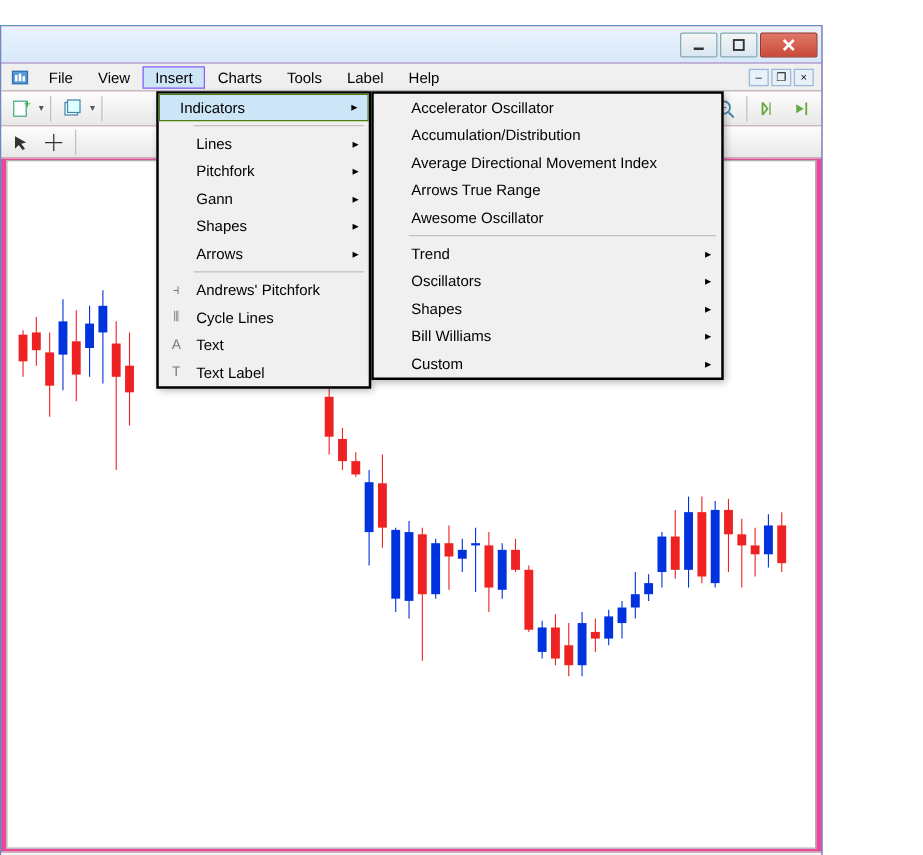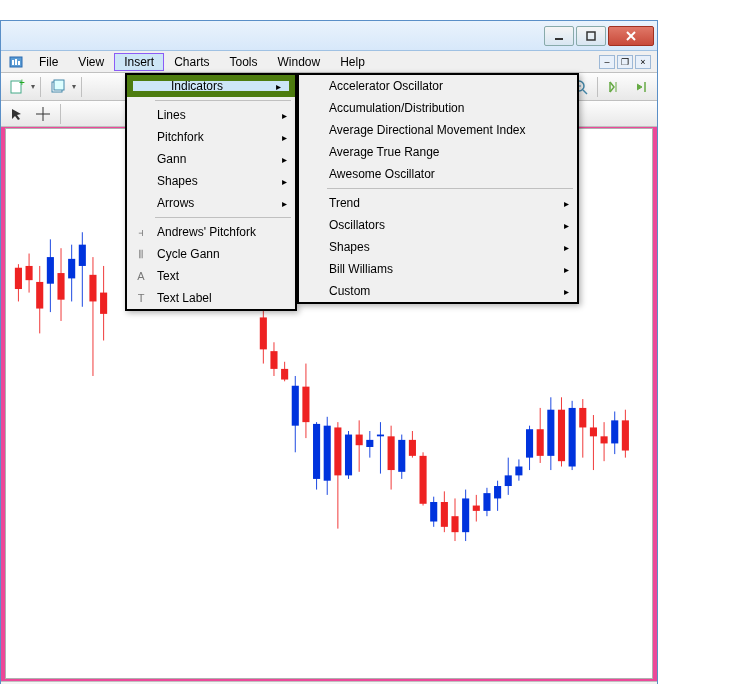--- a/index.html
+++ b/index.html
@@ -28,21 +28,21 @@
 .chart-area svg { width: 100%; height: 100%; }
 
 .statusbar { position: absolute; bottom: 0; left: 0; right: 0; height: 22px; background: linear-gradient(#f5f5f5,#e0e0e0); border-top: 1px solid #bfbfbf; display: flex; align-items: center; justify-content: flex-end; padding: 0 2px; font-size: 11px; color: #444; gap: 10px; }
 .conn-bars { display: flex; align-items: flex-end; gap: 1px; height: 12px; }
 .conn-bars span { width: 2px; background: #3a3; }
 
 .dropdown { position: absolute; background: #f0f0f0; border: 2px solid #000; box-shadow: 2px 2px 6px rgba(0,0,0,0.3); z-index: 100; }
 .dropdown.main { top: 52px; left: 124px; width: 172px; }
 .dropdown.sub { top: 52px; left: 296px; width: 282px; }
 .dd-item { height: 22px; display: flex; align-items: center; padding: 0 22px 0 30px; font-size: 12px; cursor: pointer; position: relative; }
-.dd-item.highlighted { background: #cde6f7; border: 6px solid #4d7c0f; padding: 0 21px 0 38px; height: 22px; }
+.dd-item.highlighted { background: #cde6f7; border: 1px solid #4d7c0f; padding: 0 21px 0 16px; height: 22px; }
 .dd-item.has-sub::after { content: "▸"; position: absolute; right: 8px; font-size: 10px; }
 .dd-sep { height: 1px; background: #c0c0c0; margin: 3px 4px 3px 28px; }
 .dd-icon { position: absolute; left: 6px; width: 16px; height: 16px; display:flex; align-items:center; justify-content:center; font-size:11px; color:#777;}
 </style>
 </head>
 <body>
 
 <div class="window">
 
   <div class="titlebar">
@@ -71,21 +71,21 @@
           <rect x="4" y="6" width="2" height="5" fill="#fff"></rect>
           <rect x="7" y="5" width="2" height="6" fill="#fff"></rect>
           <rect x="10" y="7" width="2" height="4" fill="#fff"></rect>
         </svg>
       </div>
     <div class="menu-item">File</div>
     <div class="menu-item">View</div>
     <div class="menu-item active">Insert</div>
     <div class="menu-item">Charts</div>
     <div class="menu-item">Tools</div>
-    <div class="menu-item">Window</div>
+    <div class="menu-item">Label</div>
     <div class="menu-item">Help</div>
     <div class="mini-controls">
       <div class="mini-btn">‒</div>
       <div class="mini-btn">❐</div>
       <div class="mini-btn">×</div>
     </div>
   </div>
 
   <div class="toolbar">
     <div class="tool-btn">
@@ -265,21 +265,21 @@
     <div class="dd-item has-sub">
         <span>Arrows</span>
       </div>
     <div class="dd-sep"></div>
     <div class="dd-item">
         <span class="dd-icon">⫞</span>
         <span>Andrews' Pitchfork</span>
       </div>
     <div class="dd-item">
         <span class="dd-icon">⦀</span>
-        <span>Cycle Gann</span>
+        <span>Cycle Lines</span>
       </div>
     <div class="dd-item">
         <span class="dd-icon">A</span>
         <span>Text</span>
       </div>
     <div class="dd-item">
         <span class="dd-icon">T</span>
         <span>Text Label</span>
       </div>
   </div>
@@ -288,21 +288,21 @@
     <div class="dd-item">
         <span>Accelerator Oscillator</span>
       </div>
     <div class="dd-item">
         <span>Accumulation/Distribution</span>
       </div>
     <div class="dd-item">
         <span>Average Directional Movement Index</span>
       </div>
     <div class="dd-item">
-        <span>Average True Range</span>
+        <span>Arrows True Range</span>
       </div>
     <div class="dd-item">
         <span>Awesome Oscillator</span>
       </div>
     <div class="dd-sep"></div>
     <div class="dd-item has-sub">
         <span>Trend</span>
       </div>
     <div class="dd-item has-sub">
         <span>Oscillators</span>

